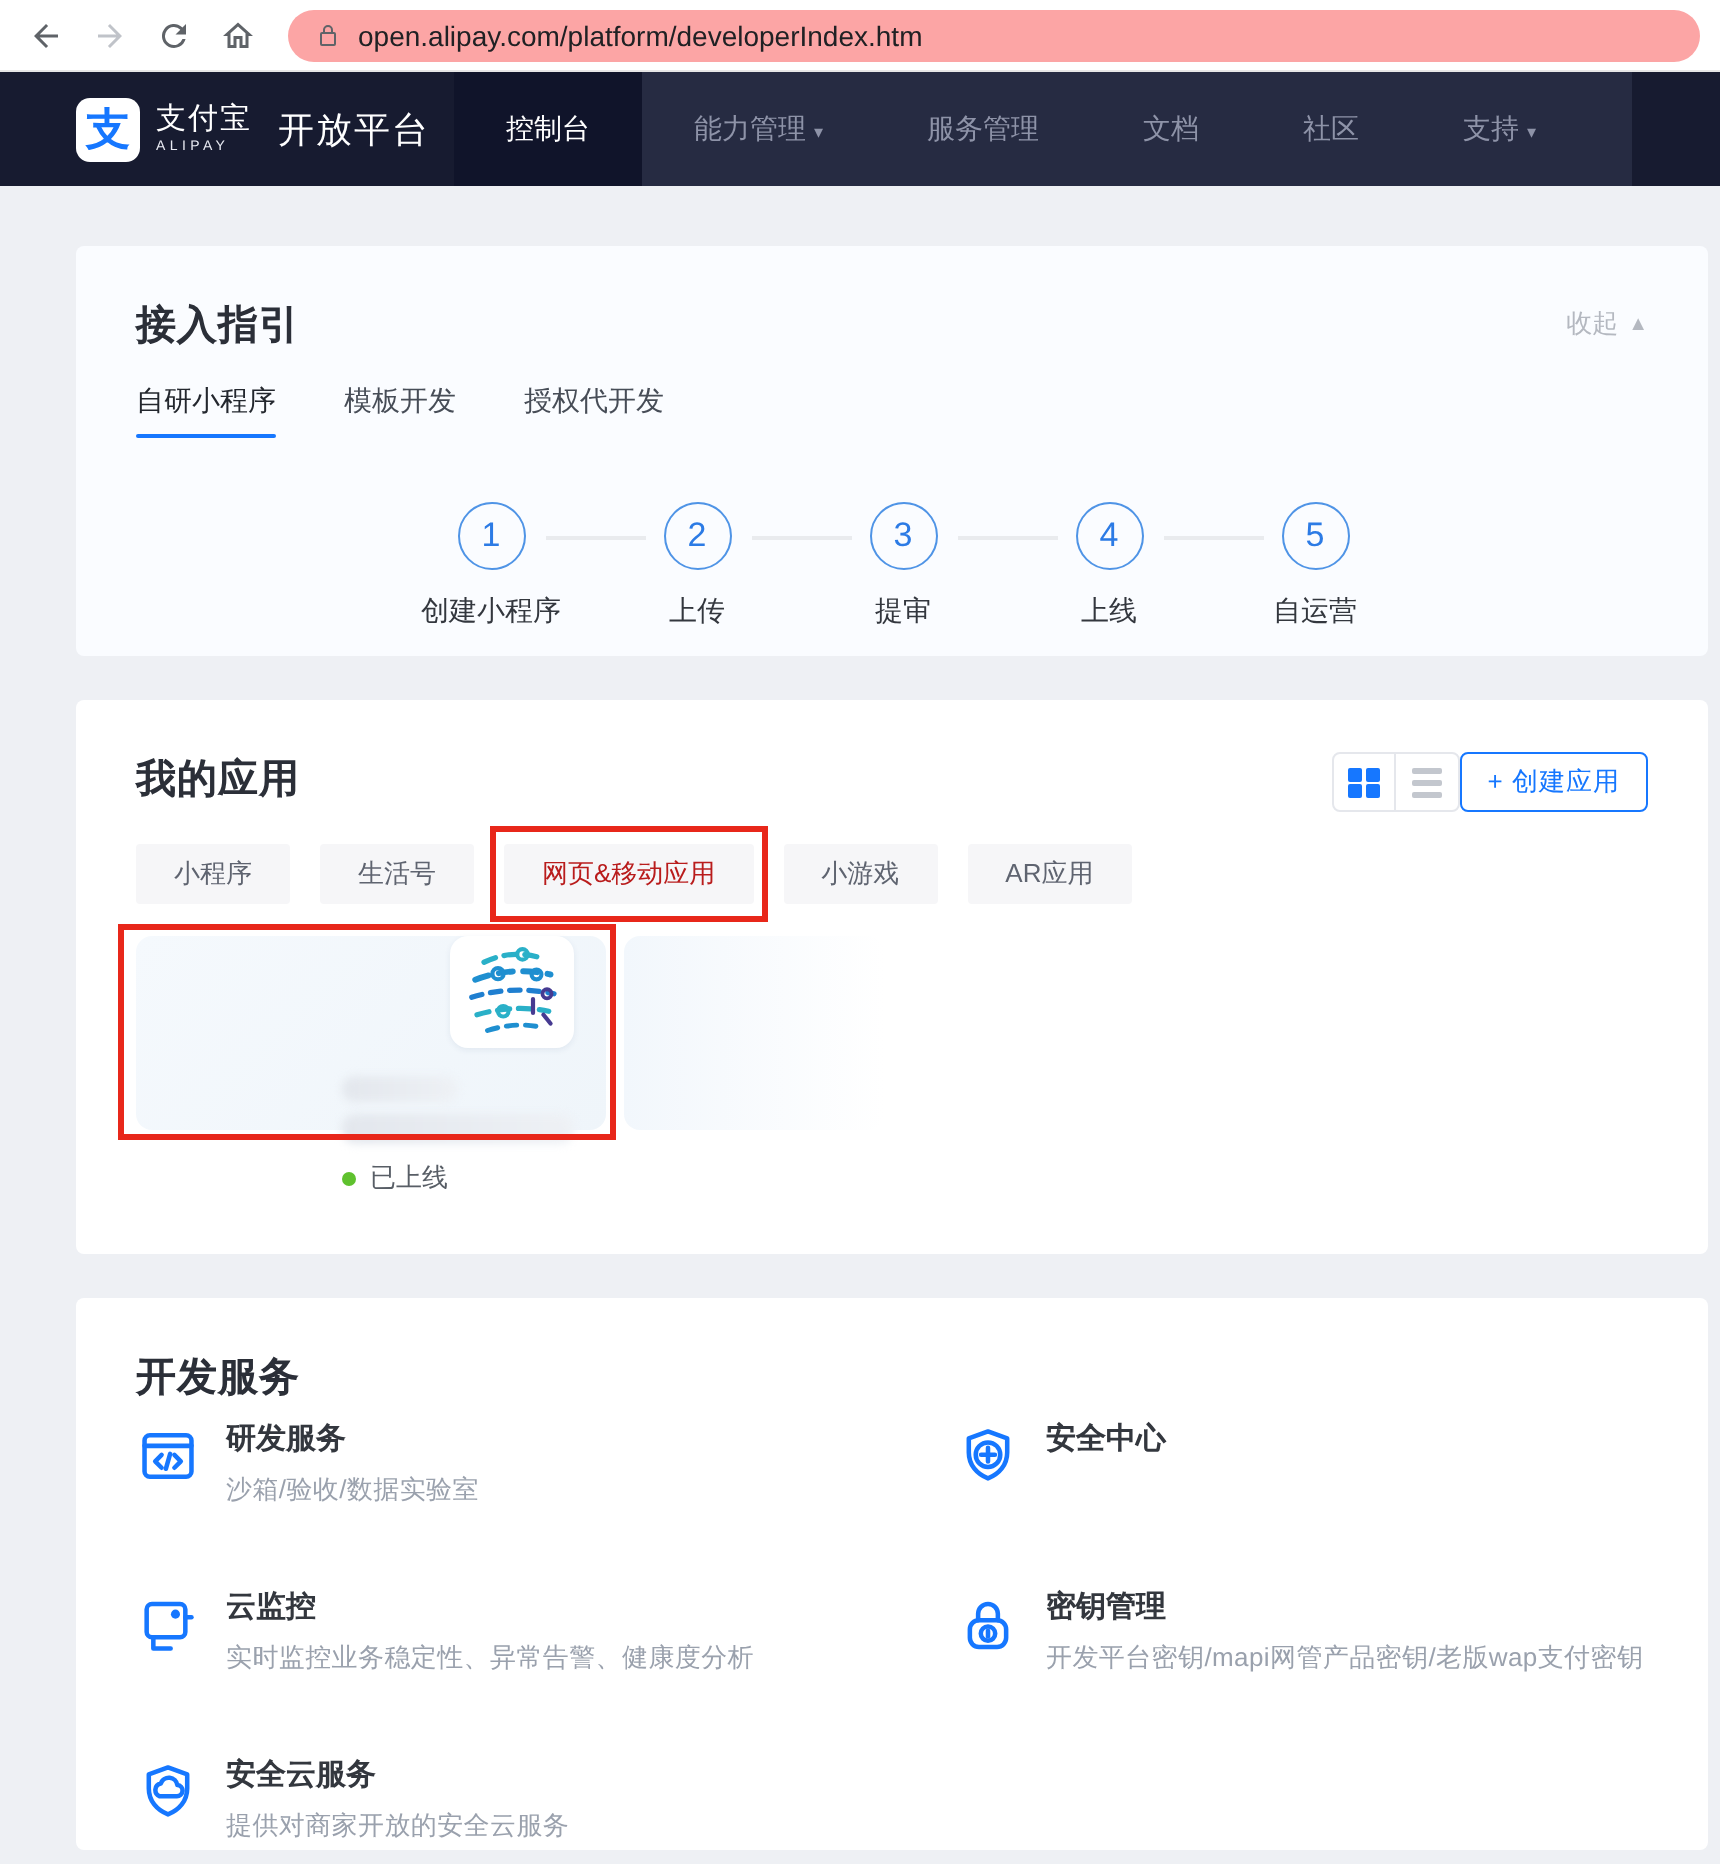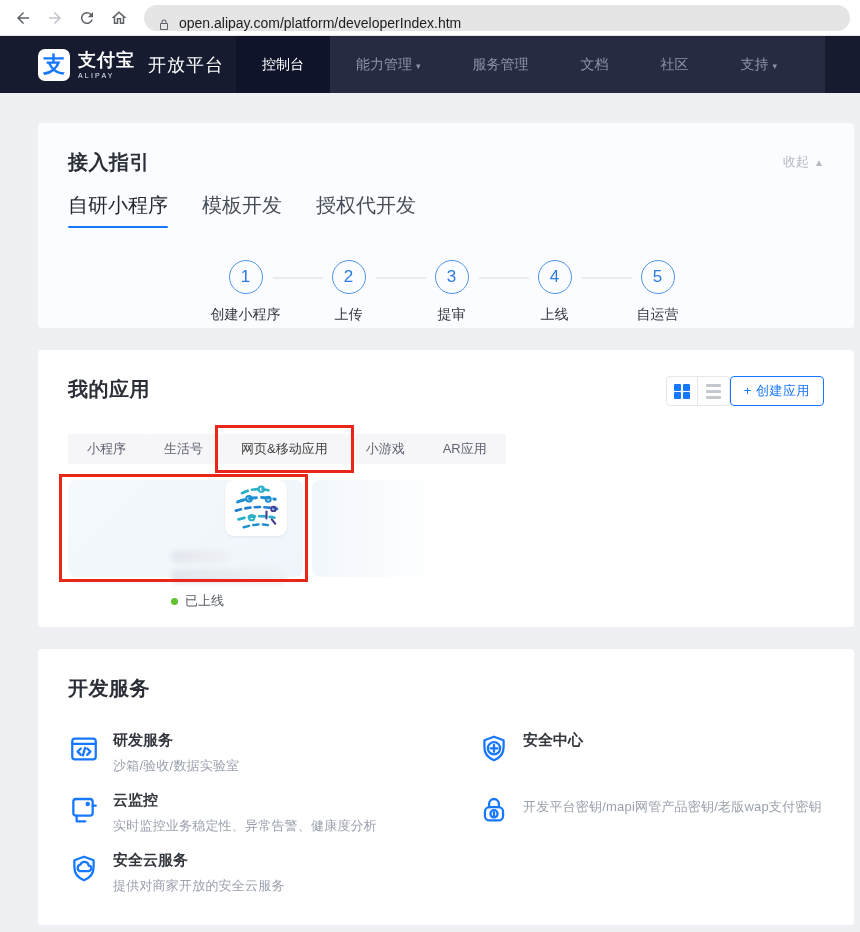--- a/index.html
+++ b/index.html
@@ -3,29 +3,29 @@
 <meta charset="utf-8">
 <style>
   * { margin:0; padding:0; box-sizing:border-box; }
   html,body { width:860px; height:932px; font-family:"Liberation Sans","DejaVu Sans",sans-serif; }
   .root { width:860px; height:932px; overflow:hidden; background:#eef0f4; }
 
   
   .browser-bar { height:36px; background:#fff; display:flex; align-items:center; padding:0 10px; gap:6px; border-bottom:1px solid #e6e6e6; }
   .nav-btn { width:26px; height:26px; display:flex; align-items:center; justify-content:center; border-radius:50%; }
   .nav-btn svg { width:18px; height:18px; }
-  .url-pill { flex:1; height:26px; background:#e5e5e5; border-radius:13px; display:flex; align-items:flex-end; padding:0 14px; gap:9px; margin-left:6px; }
+  .url-pill { flex:1; height:26px; background:#fca5a5; border-radius:13px; display:flex; align-items:center; padding:0 14px; gap:9px; margin-left:6px; }
   .url-text { font-size:14px; color:#202124; }
 
   
   .site-header { height:57px; background:#171b30; display:flex; align-items:center; }
   .logo-box { width:32px; height:32px; background:#fff; border-radius:7px; margin-left:38px; display:flex; align-items:center; justify-content:center; }
   .logo-char { color:#1677ff; font-size:22px; font-weight:bold; line-height:1; }
   .brand { margin-left:8px; color:#fff; display:flex; flex-direction:column; line-height:1; }
-  .brand-cn { font-size:18px; font-weight:bold; letter-spacing:1px; }
+  .brand-cn { font-size:15px; font-weight:normal; letter-spacing:1px; }
   .brand-en { font-size:7px; letter-spacing:2.2px; margin-top:3px; color:#e8eaf2; }
   .platform-name { color:#fff; font-size:18px; margin-left:13px; letter-spacing:1px; }
   .main-nav { display:flex; height:57px; margin-left:12px; background:#262b42; padding-right:22px; }
   .nav-item { padding:0 26px; line-height:57px; font-size:14px; color:#8e93a8; cursor:pointer; white-space:nowrap; }
   .nav-item.active { background:#10142a; color:#fff; }
   .caret { font-size:9px; margin-left:4px; color:#8e93a8; }
 
   
   .content { height:669px; padding-top:30px; background:#eef0f4; }
   .card { margin:0 6px 22px 38px; border-radius:4px; background:#fff; position:relative; }
@@ -33,21 +33,21 @@
   .card.apps { height:277px; padding:26px 30px; }
   .card.dev  { height:276px; padding:26px 30px; }
 
   .card-title { font-size:20px; color:#2b2f38; font-weight:600; letter-spacing:.5px; }
   .title-row { display:flex; align-items:flex-start; justify-content:space-between; }
 
   .collapse-ctl { font-size:13px; color:#b4b8c0; display:flex; align-items:center; gap:5px; cursor:pointer; margin-top:4px; }
   .collapse-ctl .tri { font-size:10px; color:#b4b8c0; }
 
   .tabs { display:flex; gap:34px; margin-top:16px; }
-  .tab { font-size:20px; color:#474d57; padding-bottom:9px; cursor:pointer; position:relative; }
+  .tab { font-size:14px; color:#474d57; padding-bottom:9px; cursor:pointer; position:relative; }
   .tab.active { color:#23272e; }
   .tab.active::after { content:""; position:absolute; left:0; right:0; bottom:0; height:2px; background:#1677ff; border-radius:1px; }
 
   
   .steps { display:flex; margin-top:32px; margin-left:126px; }
   .step { width:103px; text-align:center; position:relative; }
   .step-circle { width:34px; height:34px; border:1px solid #4f94e6; color:#2c7be5; border-radius:50%; margin:0 auto; display:flex; align-items:center; justify-content:center; font-size:17px; background:transparent; }
   .step:not(:last-child)::after { content:""; position:absolute; top:17px; left:calc(50% + 27px); width:50px; border-top:2px solid #e9ebee; }
   .step-label { margin-top:12px; font-size:14px; color:#33373e; }
 
@@ -56,43 +56,43 @@
   .view-toggle { display:flex; align-items:center; height:30px; background:#fff; border:1px solid #e5e7ec; border-radius:4px; overflow:hidden; }
   .view-btn { width:31px; height:28px; display:flex; align-items:center; justify-content:center; cursor:pointer; }
   .view-btn.grid-btn { border-right:1px solid #e5e7ec; }
   .grid-glyph { width:15px; height:15px; display:grid; grid-template-columns:7px 7px; grid-template-rows:7px 7px; gap:1.5px; }
   .grid-glyph span { background:#1677ff; border-radius:1px; }
   .list-glyph { display:flex; flex-direction:column; gap:3px; }
   .list-glyph span { width:15px; height:3px; background:#c3c7ce; border-radius:1px; }
   .create-btn { height:30px; padding:0 13px; border:1px solid #1677ff; color:#1677ff; border-radius:4px; background:#fff; font-size:13px; display:flex; align-items:center; cursor:pointer; letter-spacing:.5px; }
 
   
-  .chips { display:flex; margin-top:28px; align-items:flex-start; }
+  .chips { display:flex; gap:15px; margin-top:16px; align-items:flex-start; }
   .chip-wrap { position:relative; }
   .chip { display:inline-block; background:#f6f6f8; color:#5f6470; font-size:13px; padding:6px 19px; border-radius:2px; cursor:pointer; white-space:nowrap; }
-  .chip.active { color:#404040; }
+  .chip.active { color:#b91c1c; }
   .annotation-box { position:absolute; border:3px solid #e8271a; pointer-events:none; z-index:5; }
   .chip-annotation { top:-9px; left:-7px; right:-7px; bottom:-9px; }
 
   
   .app-row { display:flex; margin-top:16px; position:relative; }
   .app-slot { width:235px; height:97px; border-radius:8px; background:linear-gradient(135deg,#f5f9fd 0%,#eff5fa 100%); display:flex; align-items:flex-end; padding:0 16px; gap:14px; cursor:pointer;flex-direction:column; }
   .app-annotation { top:-6px; left:-9px; width:249px; height:108px; }
   .app-logo { width:62px; height:62px; background:#fff; border-radius:9px; box-shadow:0 1px 3px rgba(40,70,110,.08); display:flex; align-items:center; justify-content:center; }
   .app-meta { display:flex; flex-direction:column; gap:6px; }
   .blur-bar { background:linear-gradient(90deg,#e3e7ed,#eef1f5); border-radius:7px; filter:blur(2px); }
   .blur-bar.b1 { width:58px; height:13px; }
   .blur-bar.b2 { width:116px; height:15px; }
   .app-status { display:flex; align-items:center; gap:7px; margin-top:2px; }
   .status-dot { width:7px; height:7px; border-radius:50%; background:#5fc12e; }
   .status-text { font-size:13px; color:#585e66; }
   .app-slot.placeholder { width:130px; margin-left:9px; background:linear-gradient(90deg,#f2f7fc 0%, rgba(242,247,252,0) 100%); cursor:default; }
 
   
-  .dev-grid { display:grid; grid-template-columns:410px 1fr; row-gap:16px; margin-top:29px; }
+  .dev-grid { display:grid; grid-template-columns:410px 1fr; row-gap:40px; margin-top:8px; }
   .svc { display:flex; gap:13px; cursor:pointer; }
   .svc-icon { width:32px; height:32px; flex:none; margin-top:2px; }
   .svc-icon svg { width:32px; height:32px; }
   .svc-title { font-size:15px; color:#33373e; font-weight:600; }
   .svc-desc { font-size:13px; color:#9aa1ad; margin-top:7px; letter-spacing:.2px; }
 
   .ic-stroke { fill:none; stroke:#1677ff; stroke-width:1.7; stroke-linecap:round; stroke-linejoin:round; }
   .ic-fill { fill:#1677ff; }
 </style>
 </head>
@@ -310,20 +310,21 @@
         <div class="svc">
           <div class="svc-icon">
             <svg viewBox="0 0 24 24">
               <path class="ic-stroke" d="M8.3 10.6V8.2a3.7 3.7 0 0 1 7.4 0v2.4"></path>
               <rect class="ic-stroke" x="5.2" y="10.6" width="13.6" height="10" rx="3.4"></rect>
               <circle class="ic-stroke" cx="12" cy="15.6" r="2.7"></circle>
               <path class="ic-stroke" d="M12 14.5v2.2"></path>
             </svg>
           </div>
           <div>
+            <div class="svc-title">密钥管理</div>
             <div class="svc-desc">开发平台密钥/mapi网管产品密钥/老版wap支付密钥</div>
           </div>
         </div>
 
         <div class="svc">
           <div class="svc-icon">
             <svg viewBox="0 0 24 24">
               <path class="ic-stroke" d="M12 2.8l7.2 2.6v5.3c0 4.6-3 8.1-7.2 9.7-4.2-1.6-7.2-5.1-7.2-9.7V5.4z"></path>
               <path class="ic-stroke" d="M8.9 13.6h6.3a2.1 2.1 0 0 0 .3-4.2 3.2 3.2 0 0 0-6.2-.6 2.5 2.5 0 0 0-.4 4.8z"></path>
             </svg>

